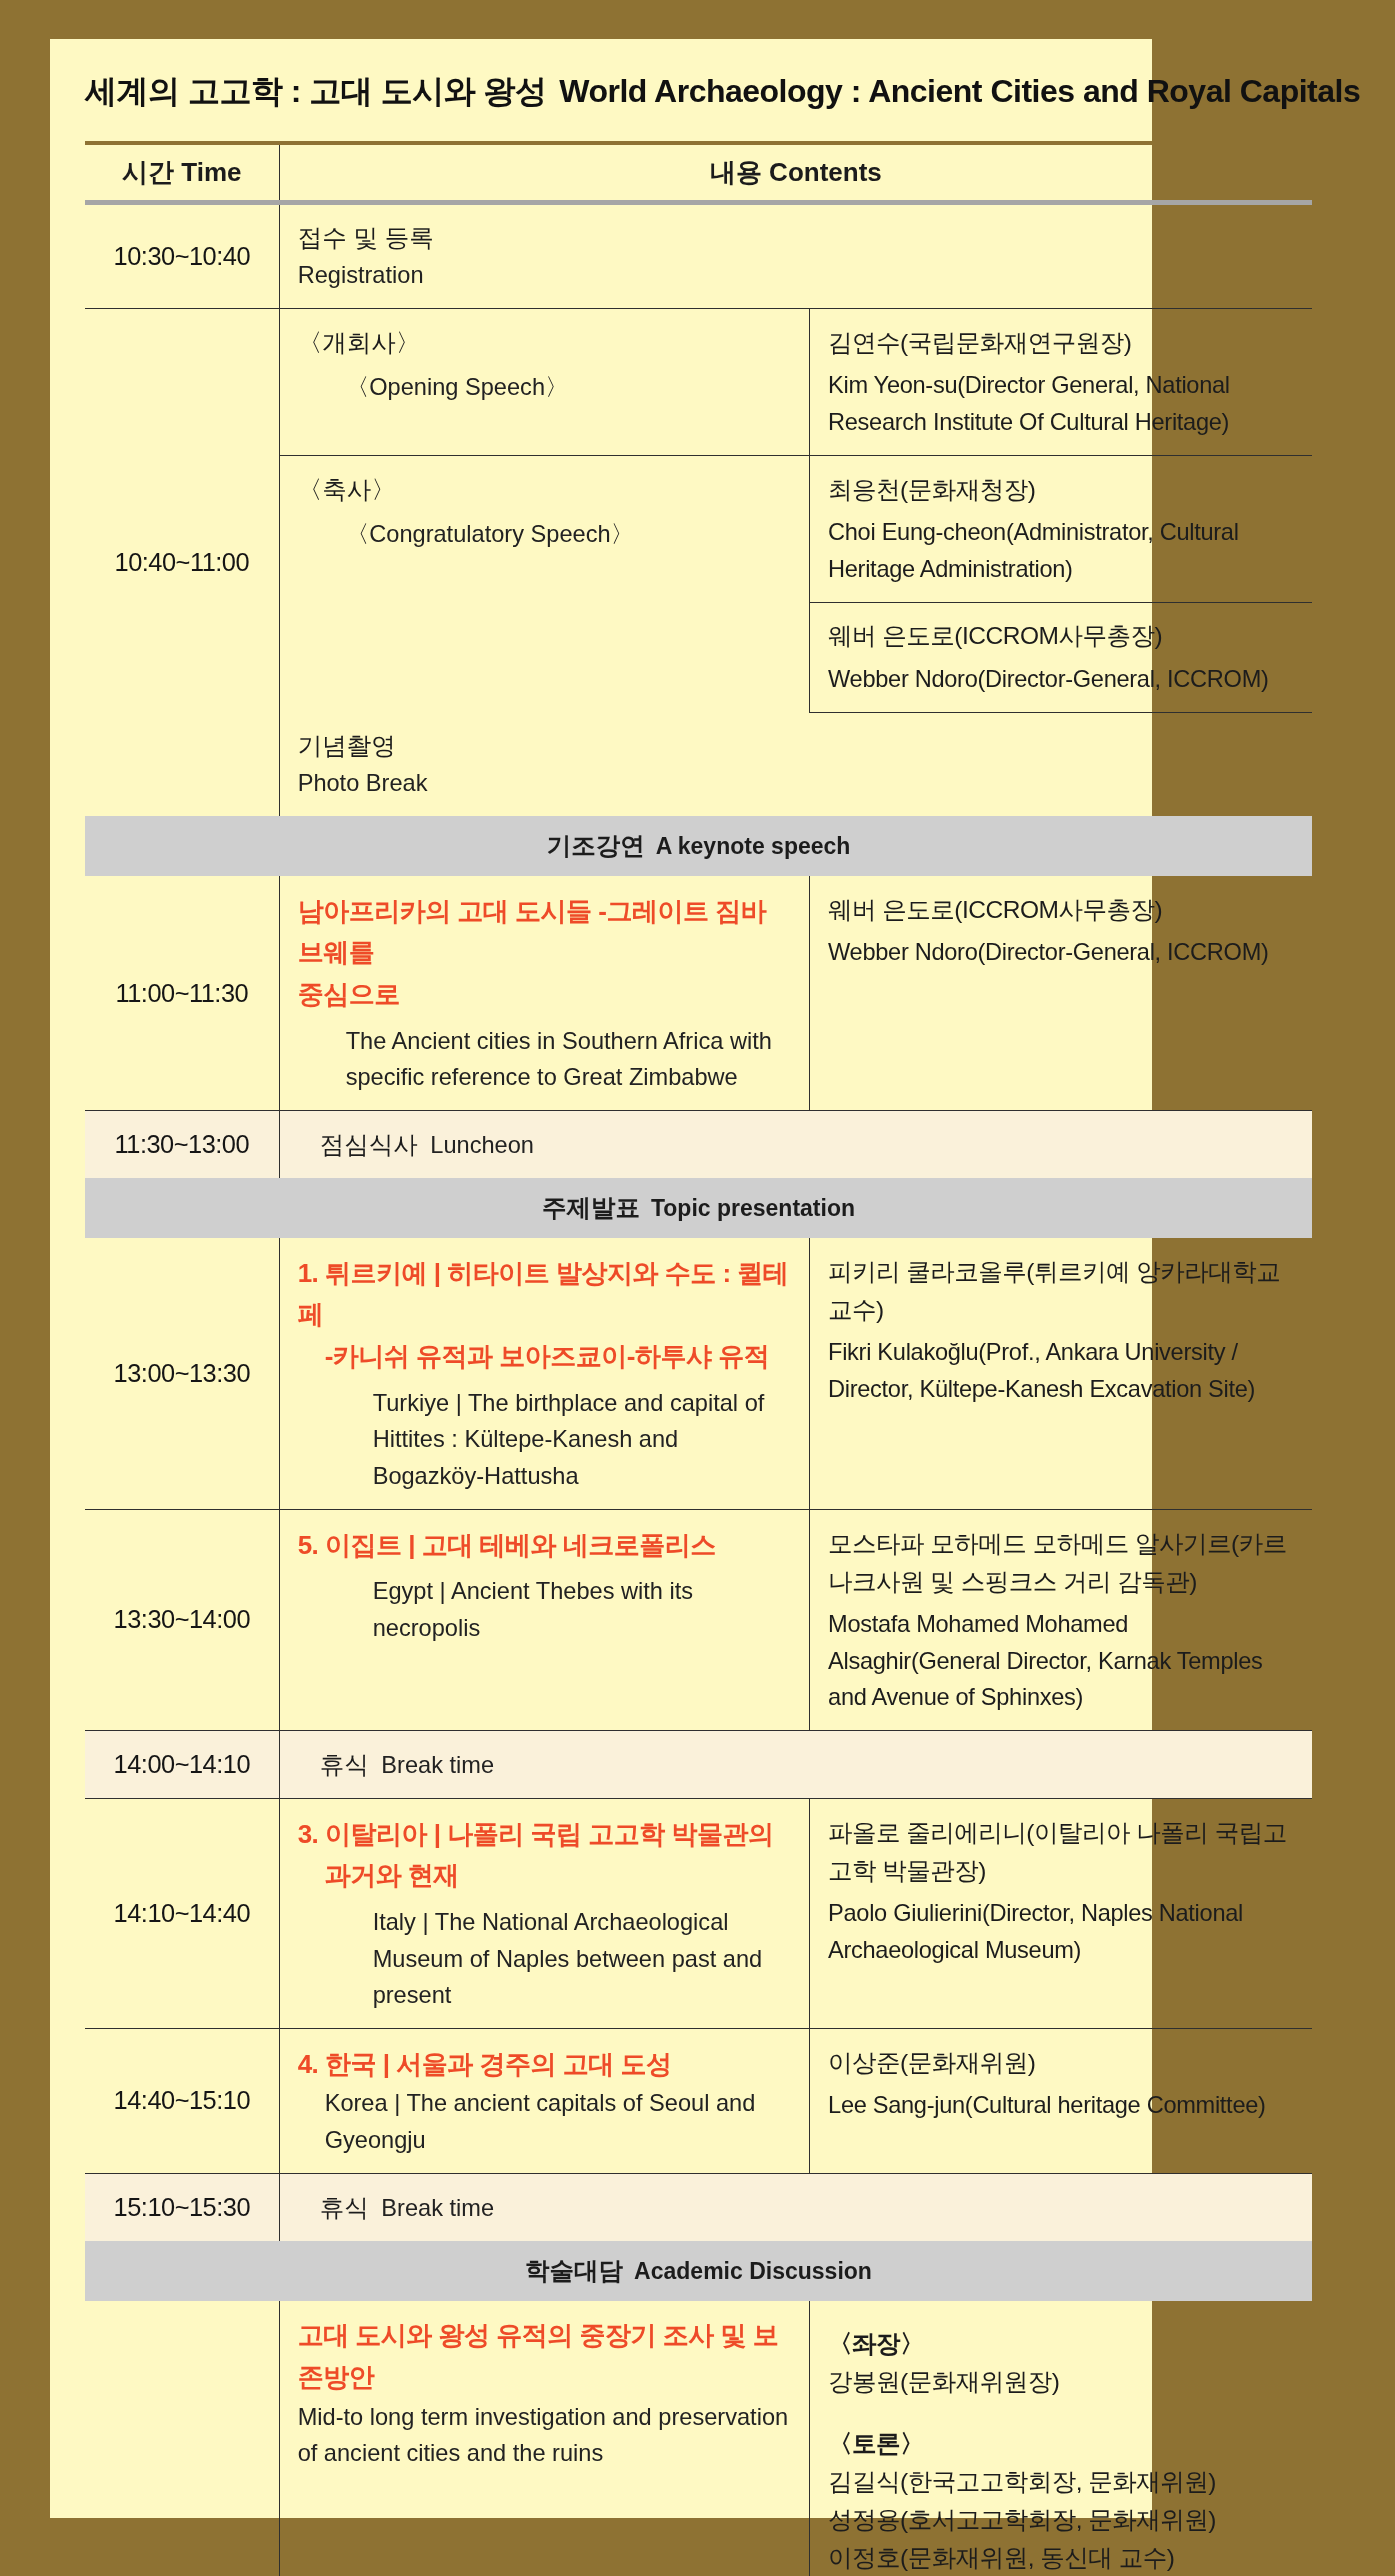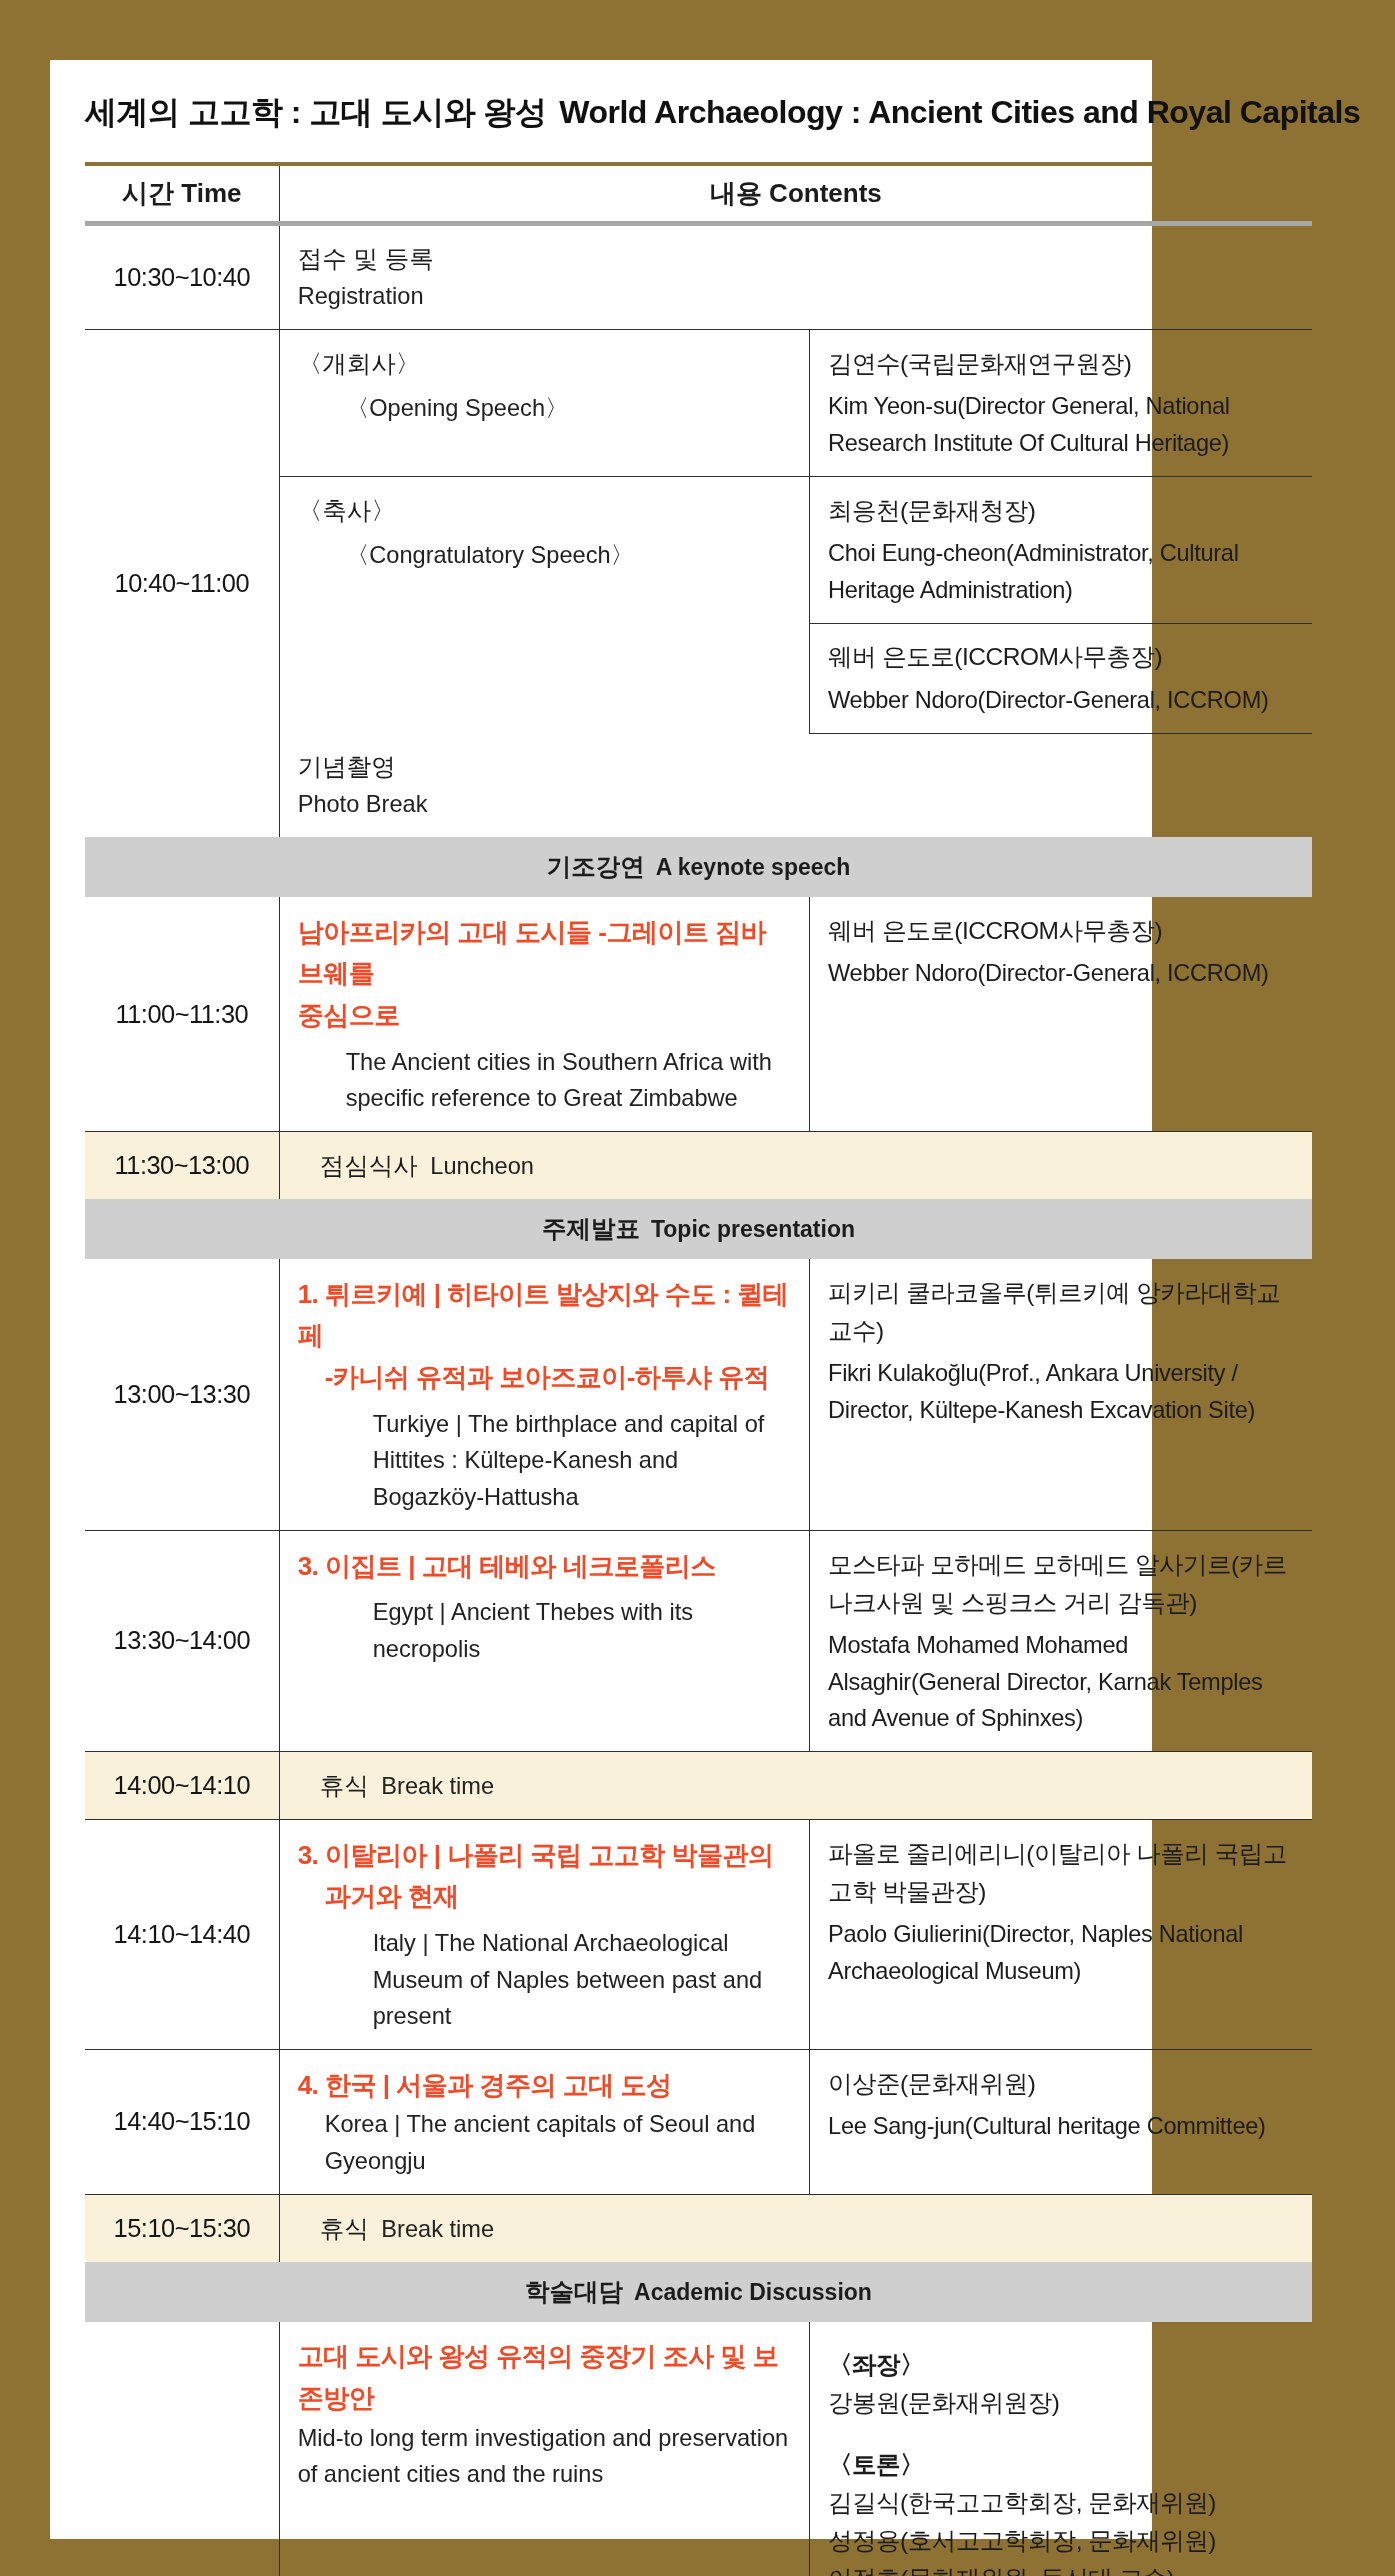--- a/index.html
+++ b/index.html
@@ -4,23 +4,23 @@
 <style>
   html,body{margin:0;padding:0;}
   body{
     width:1396px;height:2576px;
     background:#8E7233;
     font-family:"Liberation Sans","DejaVu Sans",sans-serif;
     color:#1c1c1c;
     position:relative;
   }
   .page{
-    position:absolute;left:50px;top:60px;
+    position:absolute;left:50px;top:39px;
     width:1102px;height:2479px;
-    background:#ffffff;
+    background:#fef9c3;
     box-sizing:border-box;
     padding:31px 35px 0 35px;
   }
   .page-title{
     font-size:32px;font-weight:bold;color:#111;
     letter-spacing:-0.5px;
     margin:0 0 27px 0;white-space:nowrap;
   }
   .page-title .ko{margin-right:12.7px;}
   table.program{
@@ -184,21 +184,21 @@
       </td>
       <td class="bb top">
         <div class="spk-ko">피키리 쿨라코올루(튀르키예 앙카라대학교 교수)</div>
         <div class="spk-en">Fikri Kulakoğlu(Prof., Ankara University / Director, Kültepe-Kanesh Excavation Site)</div>
       </td>
     </tr>
 
     <tr style="height:162px;">
       <td class="time br bb">13:30~14:00</td>
       <td class="br bb top">
-        <div class="red">3. 이집트 | 고대 테베와 네크로폴리스</div>
+        <div class="red">5. 이집트 | 고대 테베와 네크로폴리스</div>
         <div class="en-line indent gap8">Egypt | Ancient Thebes with its necropolis</div>
       </td>
       <td class="bb top">
         <div class="spk-ko">모스타파 모하메드 모하메드 알사기르(카르나크사원 및 스핑크스 거리 감독관)</div>
         <div class="spk-en">Mostafa Mohamed Mohamed Alsaghir(General Director, Karnak Temples and Avenue of Sphinxes)</div>
       </td>
     </tr>
 
     <tr class="break-row" style="height:66px;">
       <td class="time br bb">14:00~14:10</td>

